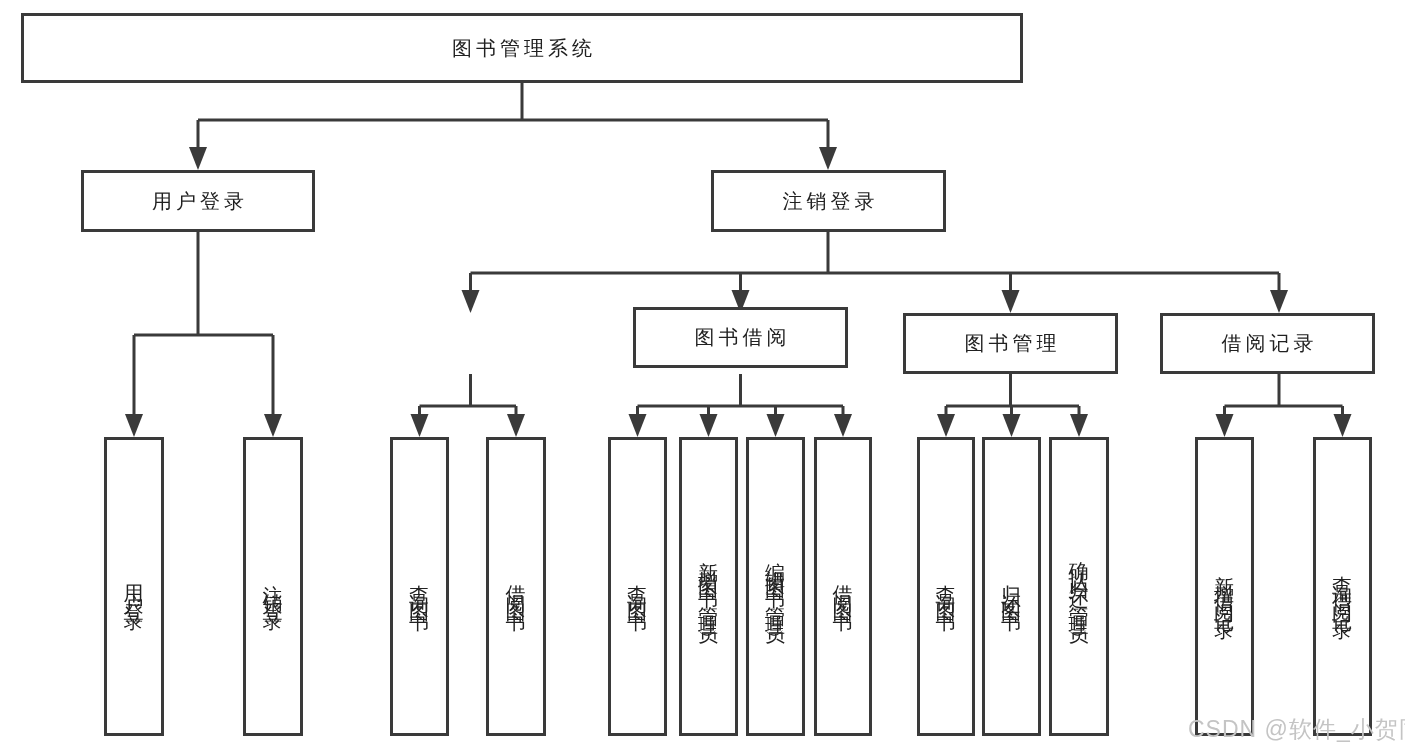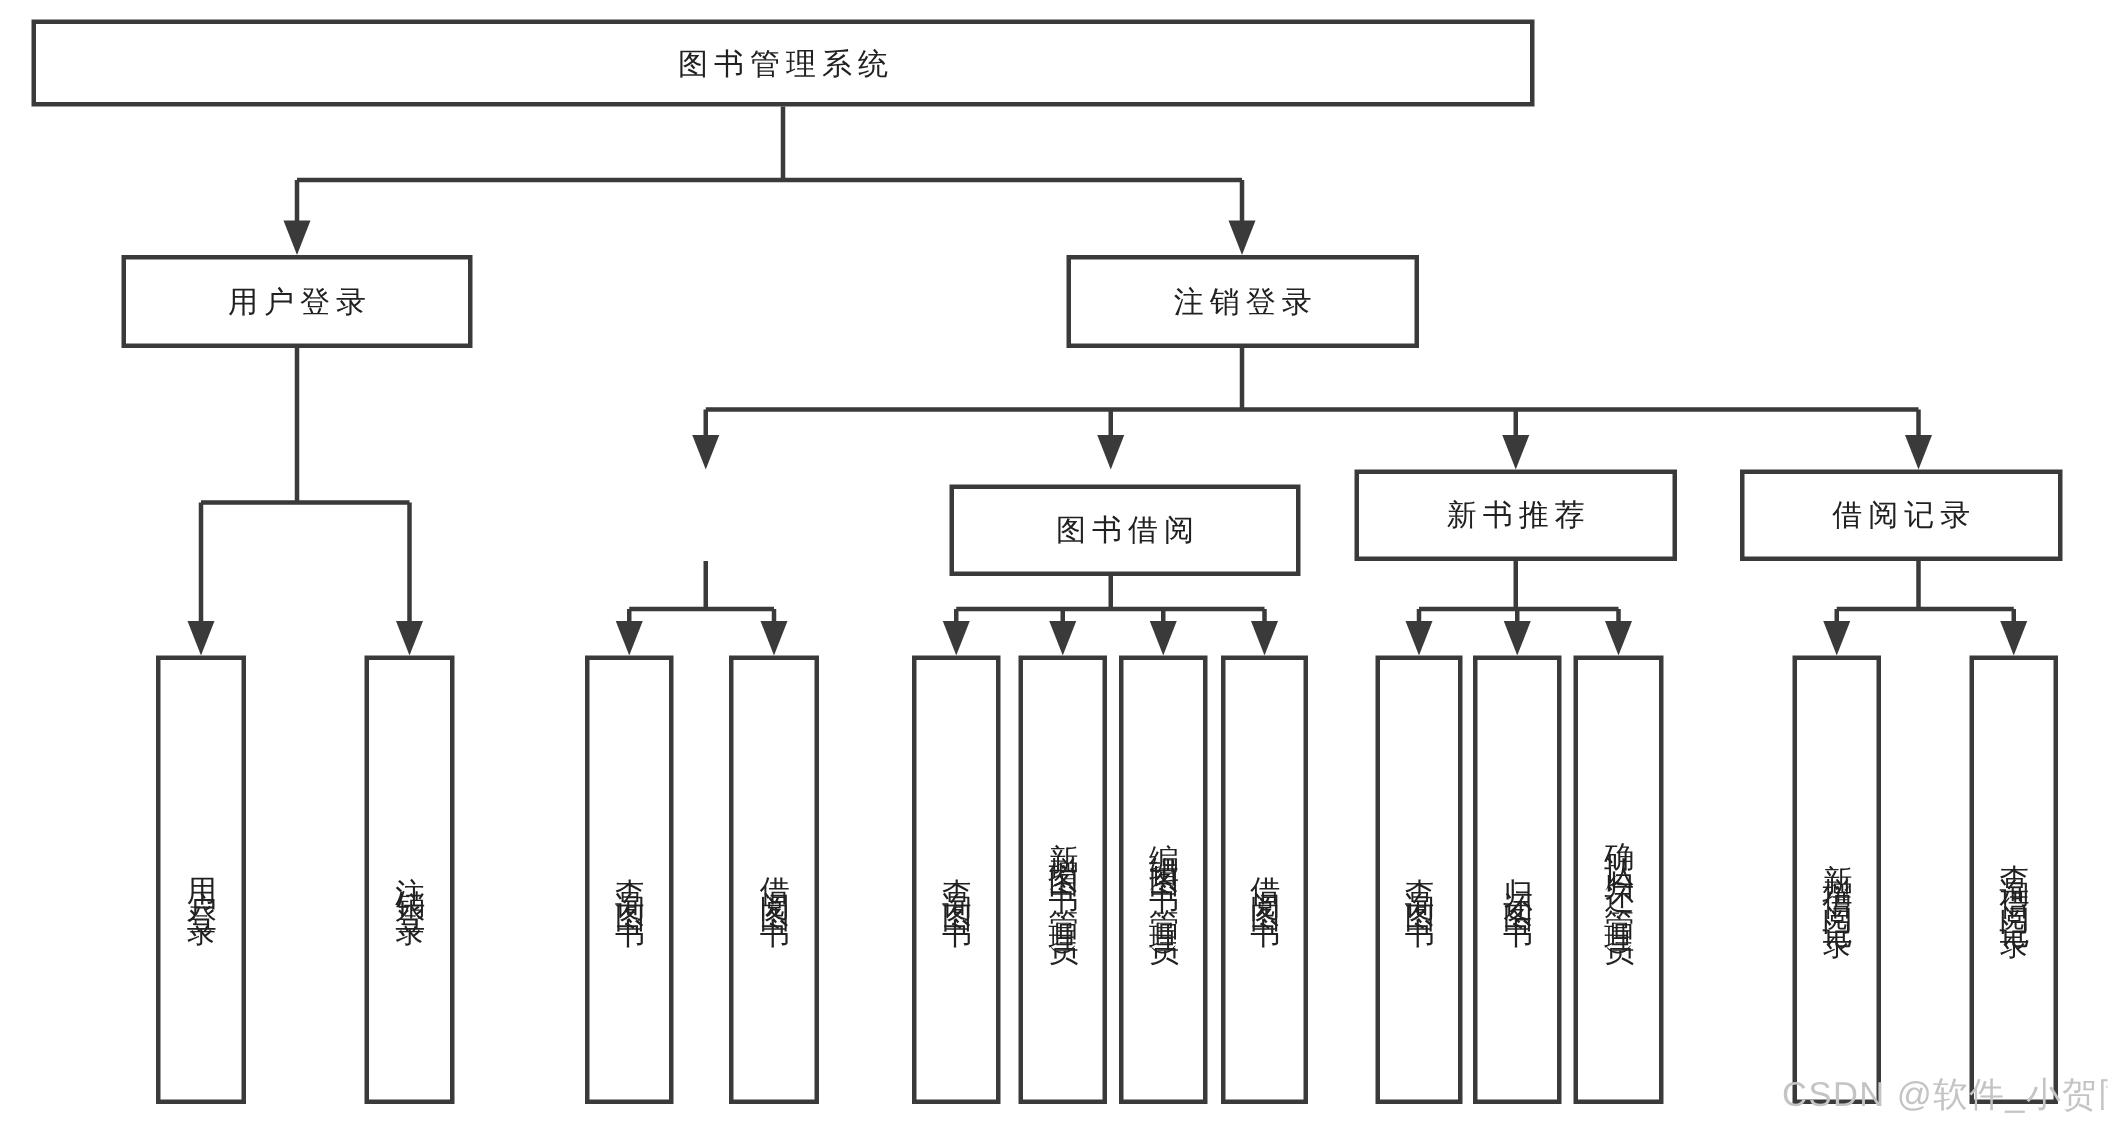--- a/index.html
+++ b/index.html
@@ -95,36 +95,36 @@
       <polygon points="1002.5,414 1020.5,414 1011.5,437"></polygon>
       <polygon points="1070,414 1088,414 1079,437"></polygon>
     </g>
     <g>
       <path d="M1279 374 V406 M1224.5 406 H1342.5 M1224.5 406 V416 M1342.5 406 V416"></path>
       <polygon points="1215.5,414 1233.5,414 1224.5,437"></polygon>
       <polygon points="1333.5,414 1351.5,414 1342.5,437"></polygon>
     </g>
   </svg>
 
-  <div class="node" style="left:21px;top:13px;width:1002px;height:58px">
+  <div class="node" style="left:21px;top:13px;width:1002px;height:70px">
     <span class="lbl">图书管理系统</span>
   </div>
 
   <div class="node" style="left:81px;top:170px;width:234px;height:62px">
     <span class="lbl">用户登录</span>
   </div>
   <div class="node" style="left:711px;top:170px;width:235px;height:62px">
     <span class="lbl">注销登录</span>
   </div>
 
-  <div class="node" style="left:633px;top:323px;width:234px;height:61px">
+  <div class="node" style="left:633px;top:307px;width:215px;height:61px">
     <span class="lbl">图书借阅</span>
   </div>
   <div class="node" style="left:903px;top:313px;width:215px;height:61px">
-    <span class="lbl">新书推荐</span>
+    <span class="lbl">图书管理</span>
   </div>
   <div class="node" style="left:1160px;top:313px;width:215px;height:61px">
     <span class="lbl">借阅记录</span>
   </div>
 
   <div class="node" style="left:104px;top:437px;width:60px;height:299px">
     <span class="vlbl">用户登录</span>
   </div>
   <div class="node" style="left:243px;top:437px;width:60px;height:299px">
     <span class="vlbl">注销登录</span>

